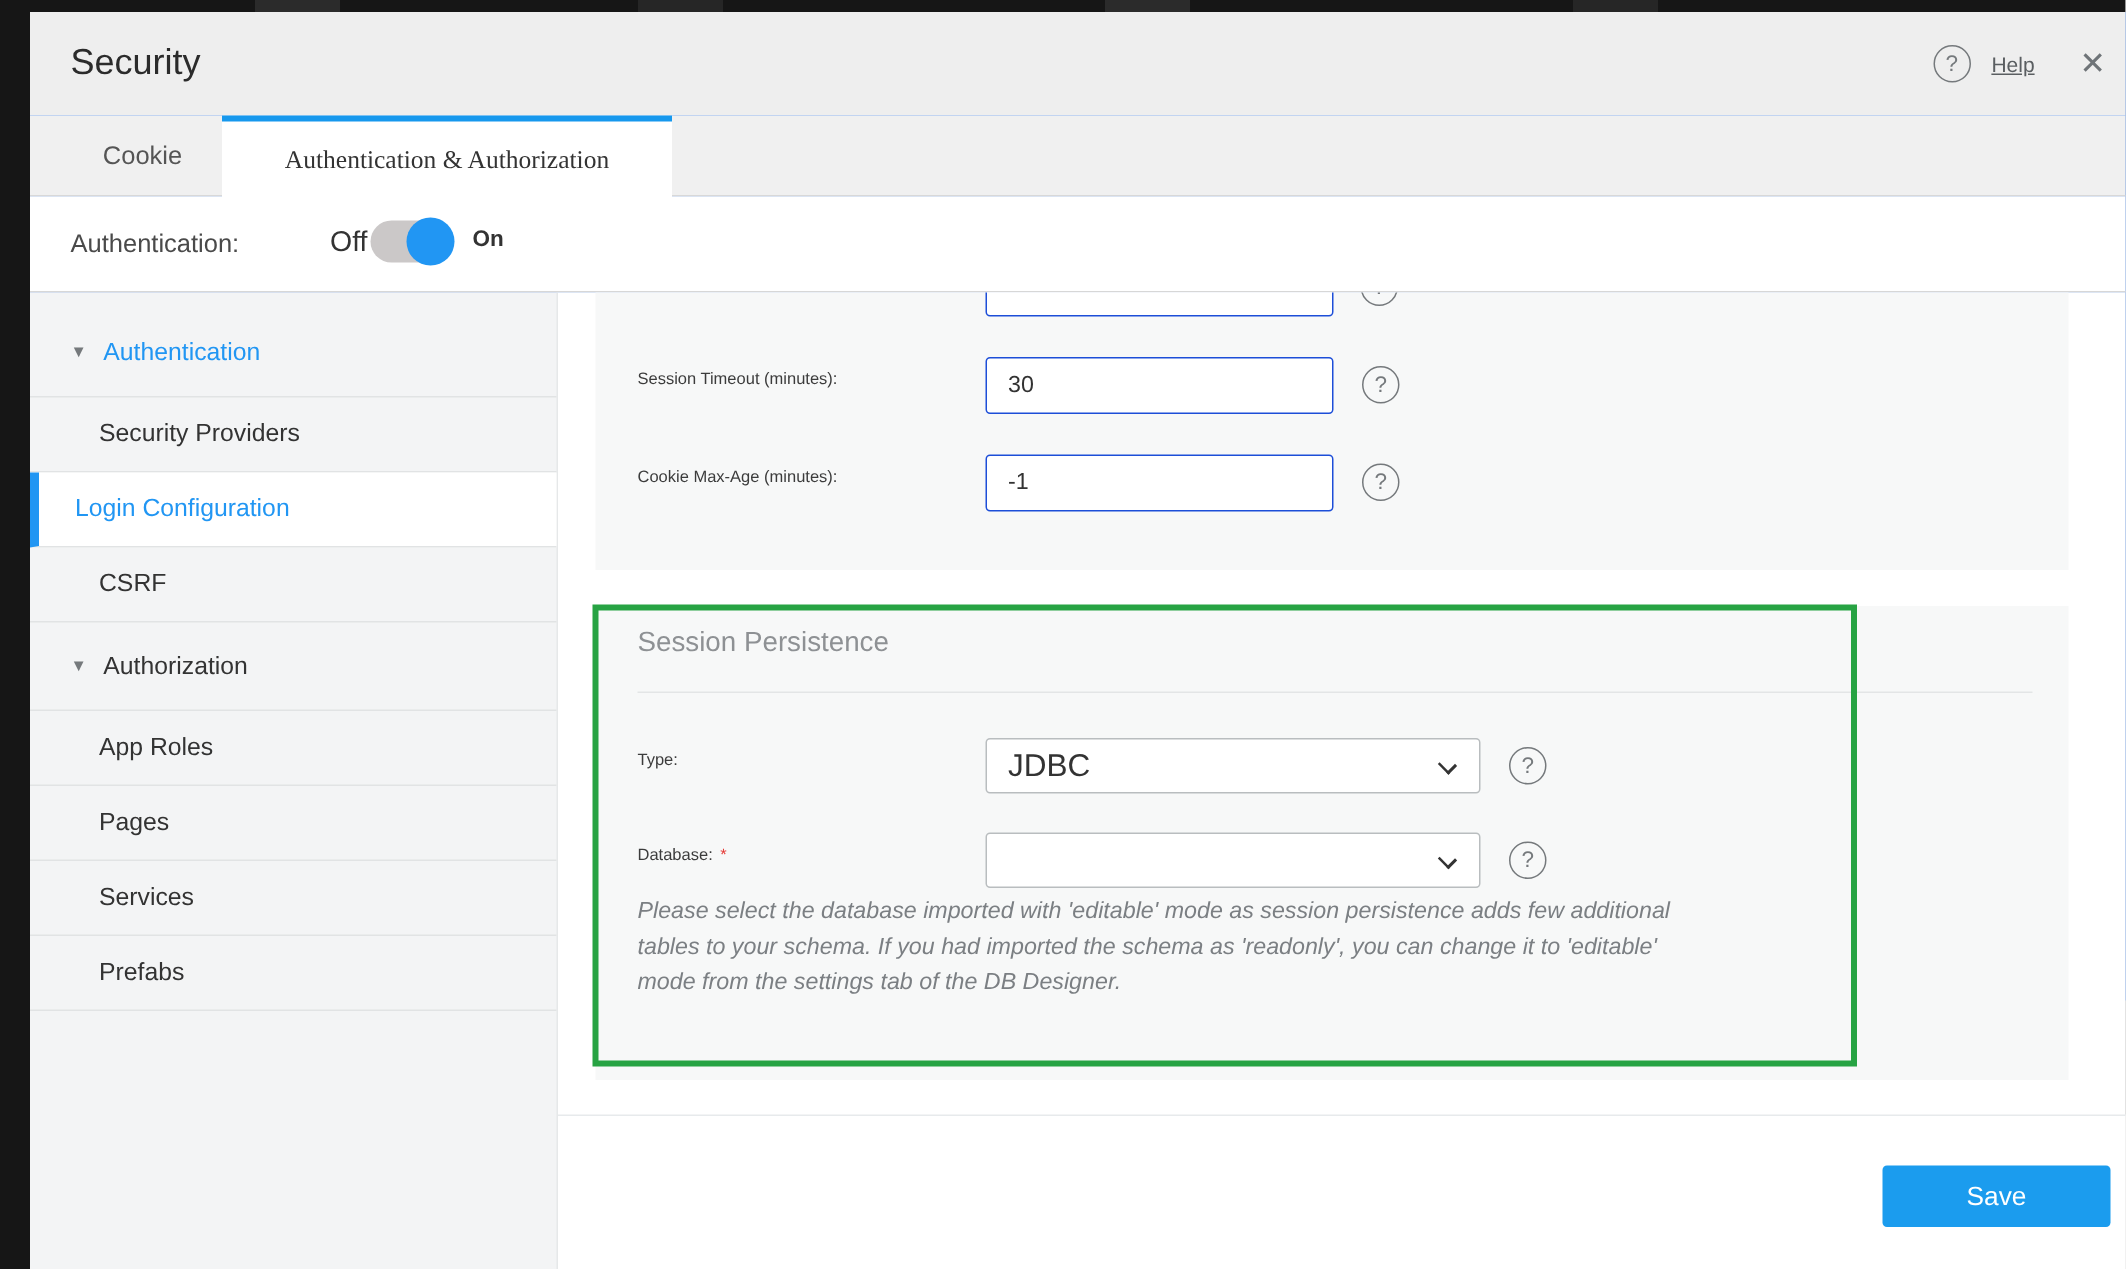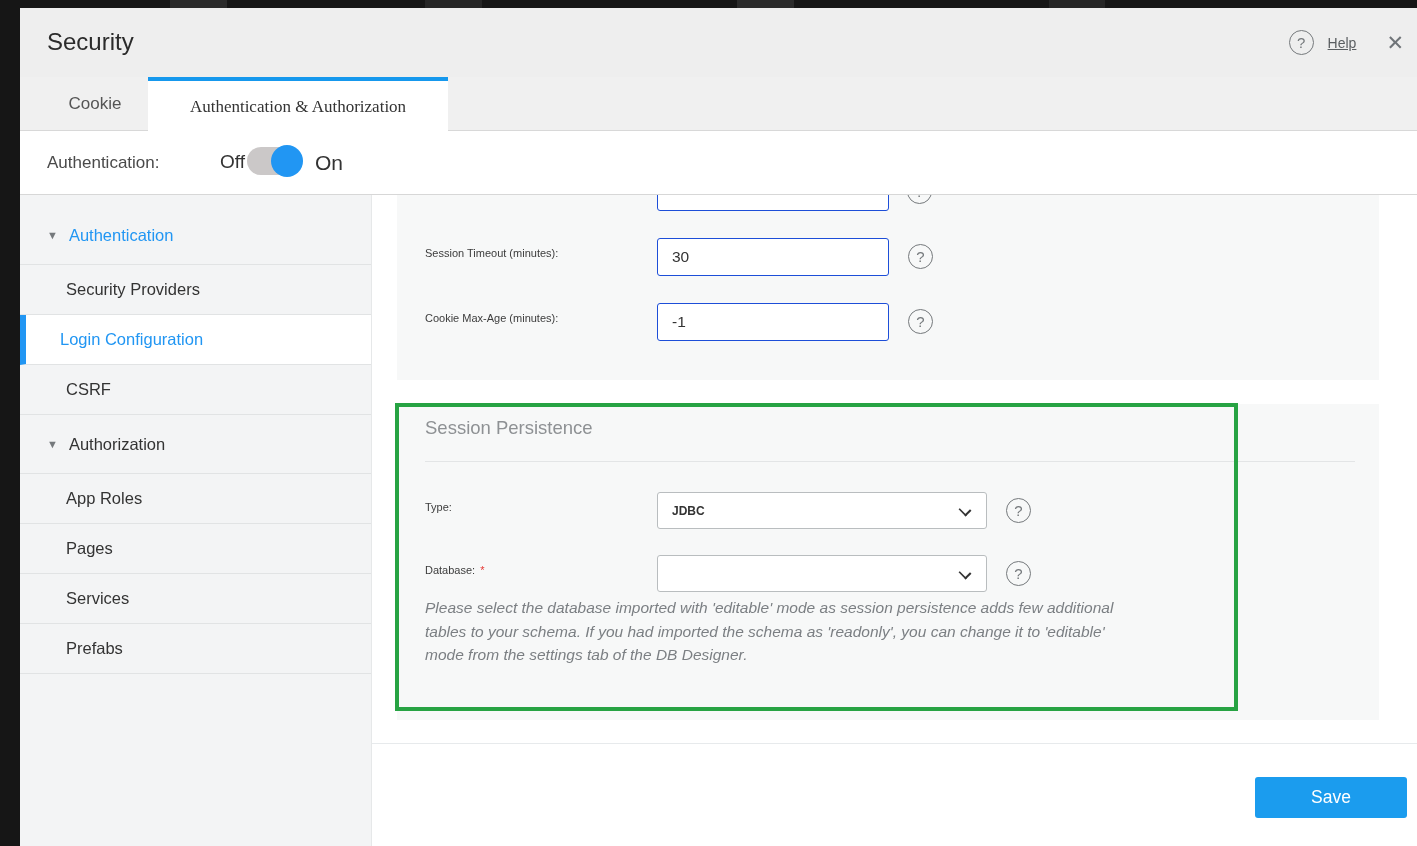--- a/index.html
+++ b/index.html
@@ -24,50 +24,50 @@
   
   .tabbar { position:absolute; left:0; top:69px; width:100%; height:54px; background:#f0f0f0; border-bottom:1px solid #d8d8d8; }
   .tab { position:absolute; top:0; height:54px; display:flex; align-items:center; justify-content:center; font-size:17px; color:#555; cursor:pointer; }
   .tab-general { left:22px; width:106px; }
   .tab-active { left:128px; width:300px; background:#fff; border-top:4px solid #1698ed; height:55px; color:#333;font-family:Liberation Serif, serif; }
 
   
   .toggle-row { position:absolute; left:0; top:123px; width:100%; height:64px; background:#fff; border-bottom:1px solid #d7d7d7; }
   .toggle-label { position:absolute; left:27px; top:22px; font-size:17px; color:#4a4a4a; }
   .tog-off { position:absolute; left:188px; top:20px; font-size:19px; color:#333;margin-left:12px; }
-  .tog-on { position:absolute; left:295px; top:20px; font-size:21px; color:#333; }
+  .tog-on { position:absolute; left:295px; top:20px; font-size:15px; color:#333;font-weight:bold; }
   .switch { position:absolute; left:227px; top:16px; width:54px; height:28px; background:#cbc8c8; border-radius:14px; cursor:pointer; }
   .switch .knob { position:absolute; right:-2px; top:-2px; width:32px; height:32px; border-radius:50%; background:#2196f3; }
 
   
   .main { position:absolute; left:0; top:187px; width:100%; height:651px; }
 
   
   .sidebar { position:absolute; left:0; top:0; width:352px; height:651px; background:#f3f4f5; border-right:1px solid #e6e8e9; padding-top:11px; }
   .side-row { position:relative; display:flex; align-items:center; border-bottom:1px solid #e1e3e4; cursor:pointer; font-size:16.5px; color:#333; }
   .side-header { height:59px; padding-left:27px; gap:11px; }
   .side-header .tri { font-size:11px; color:#75797c; }
   .side-header.blue-label .lbl { color:#2196f3;text-align:right; }
   .side-item { height:50px; padding-left:46px; }
-  .side-item.active { background:#fff; color:#2196f3; border-left:6px solid #2196f3; padding-left:34px; }
+  .side-item.active { background:#fff; color:#2196f3; border-left:6px solid #2196f3; padding-left:24px; }
 
   
   .content { position:absolute; left:352px; top:0; width:1062px; height:651px; background:#fff; }
   .viewport { position:absolute; left:0; top:0; width:1062px; height:548px; overflow:hidden; }
   .panel { position:absolute; background:#f7f8f8; }
   .panel1 { left:25px; top:-65px; width:982px; height:250px; }
   .panel2 { left:25px; top:209px; width:982px; height:316px; }
 
   .txt-input { position:absolute; width:232px; height:38px; background:#fff; border:1px solid #1d4ed8; border-radius:3px;
     font-size:15.5px; color:#333; padding:0 14px; font-family:inherit; outline:none; }
   .fld-label { position:absolute; font-size:11px; color:#3c3c3c; }
   .help-ic { position:absolute; cursor:pointer; }
 
   .fake-select { position:absolute; width:330px; height:37px; background:#fff; border:1px solid #b9bdbf; border-radius:3px;
-    display:flex; align-items:center; font-size:12px; color:#333; padding:0 14px; cursor:pointer;font-weight:bold; }
+    display:flex; align-items:center; font-size:21px; color:#333; padding:0 14px; cursor:pointer; }
   .fake-select .chev { position:absolute; right:16px; top:12px; width:10px; height:10px; border-right:2px solid #333; border-bottom:2px solid #333; transform:rotate(45deg) scale(1,0.82); }
 
   .sp-title { position:absolute; left:53px; top:222px; font-size:18.5px; color:#8e9194; }
   .sp-divider { position:absolute; left:53px; top:266px; width:930px; height:1px; background:#e3e5e6; }
   .req { color:#e53935; margin-left:5px; }
   .note { position:absolute; left:53px; top:401px; width:715px; font-size:15.5px; font-style:italic; color:#7b7f83; line-height:23.5px; }
 
   .green-box { position:absolute; left:23px; top:208px; width:843px; height:308px; border:4px solid #27a343; pointer-events:none; }
 
   

